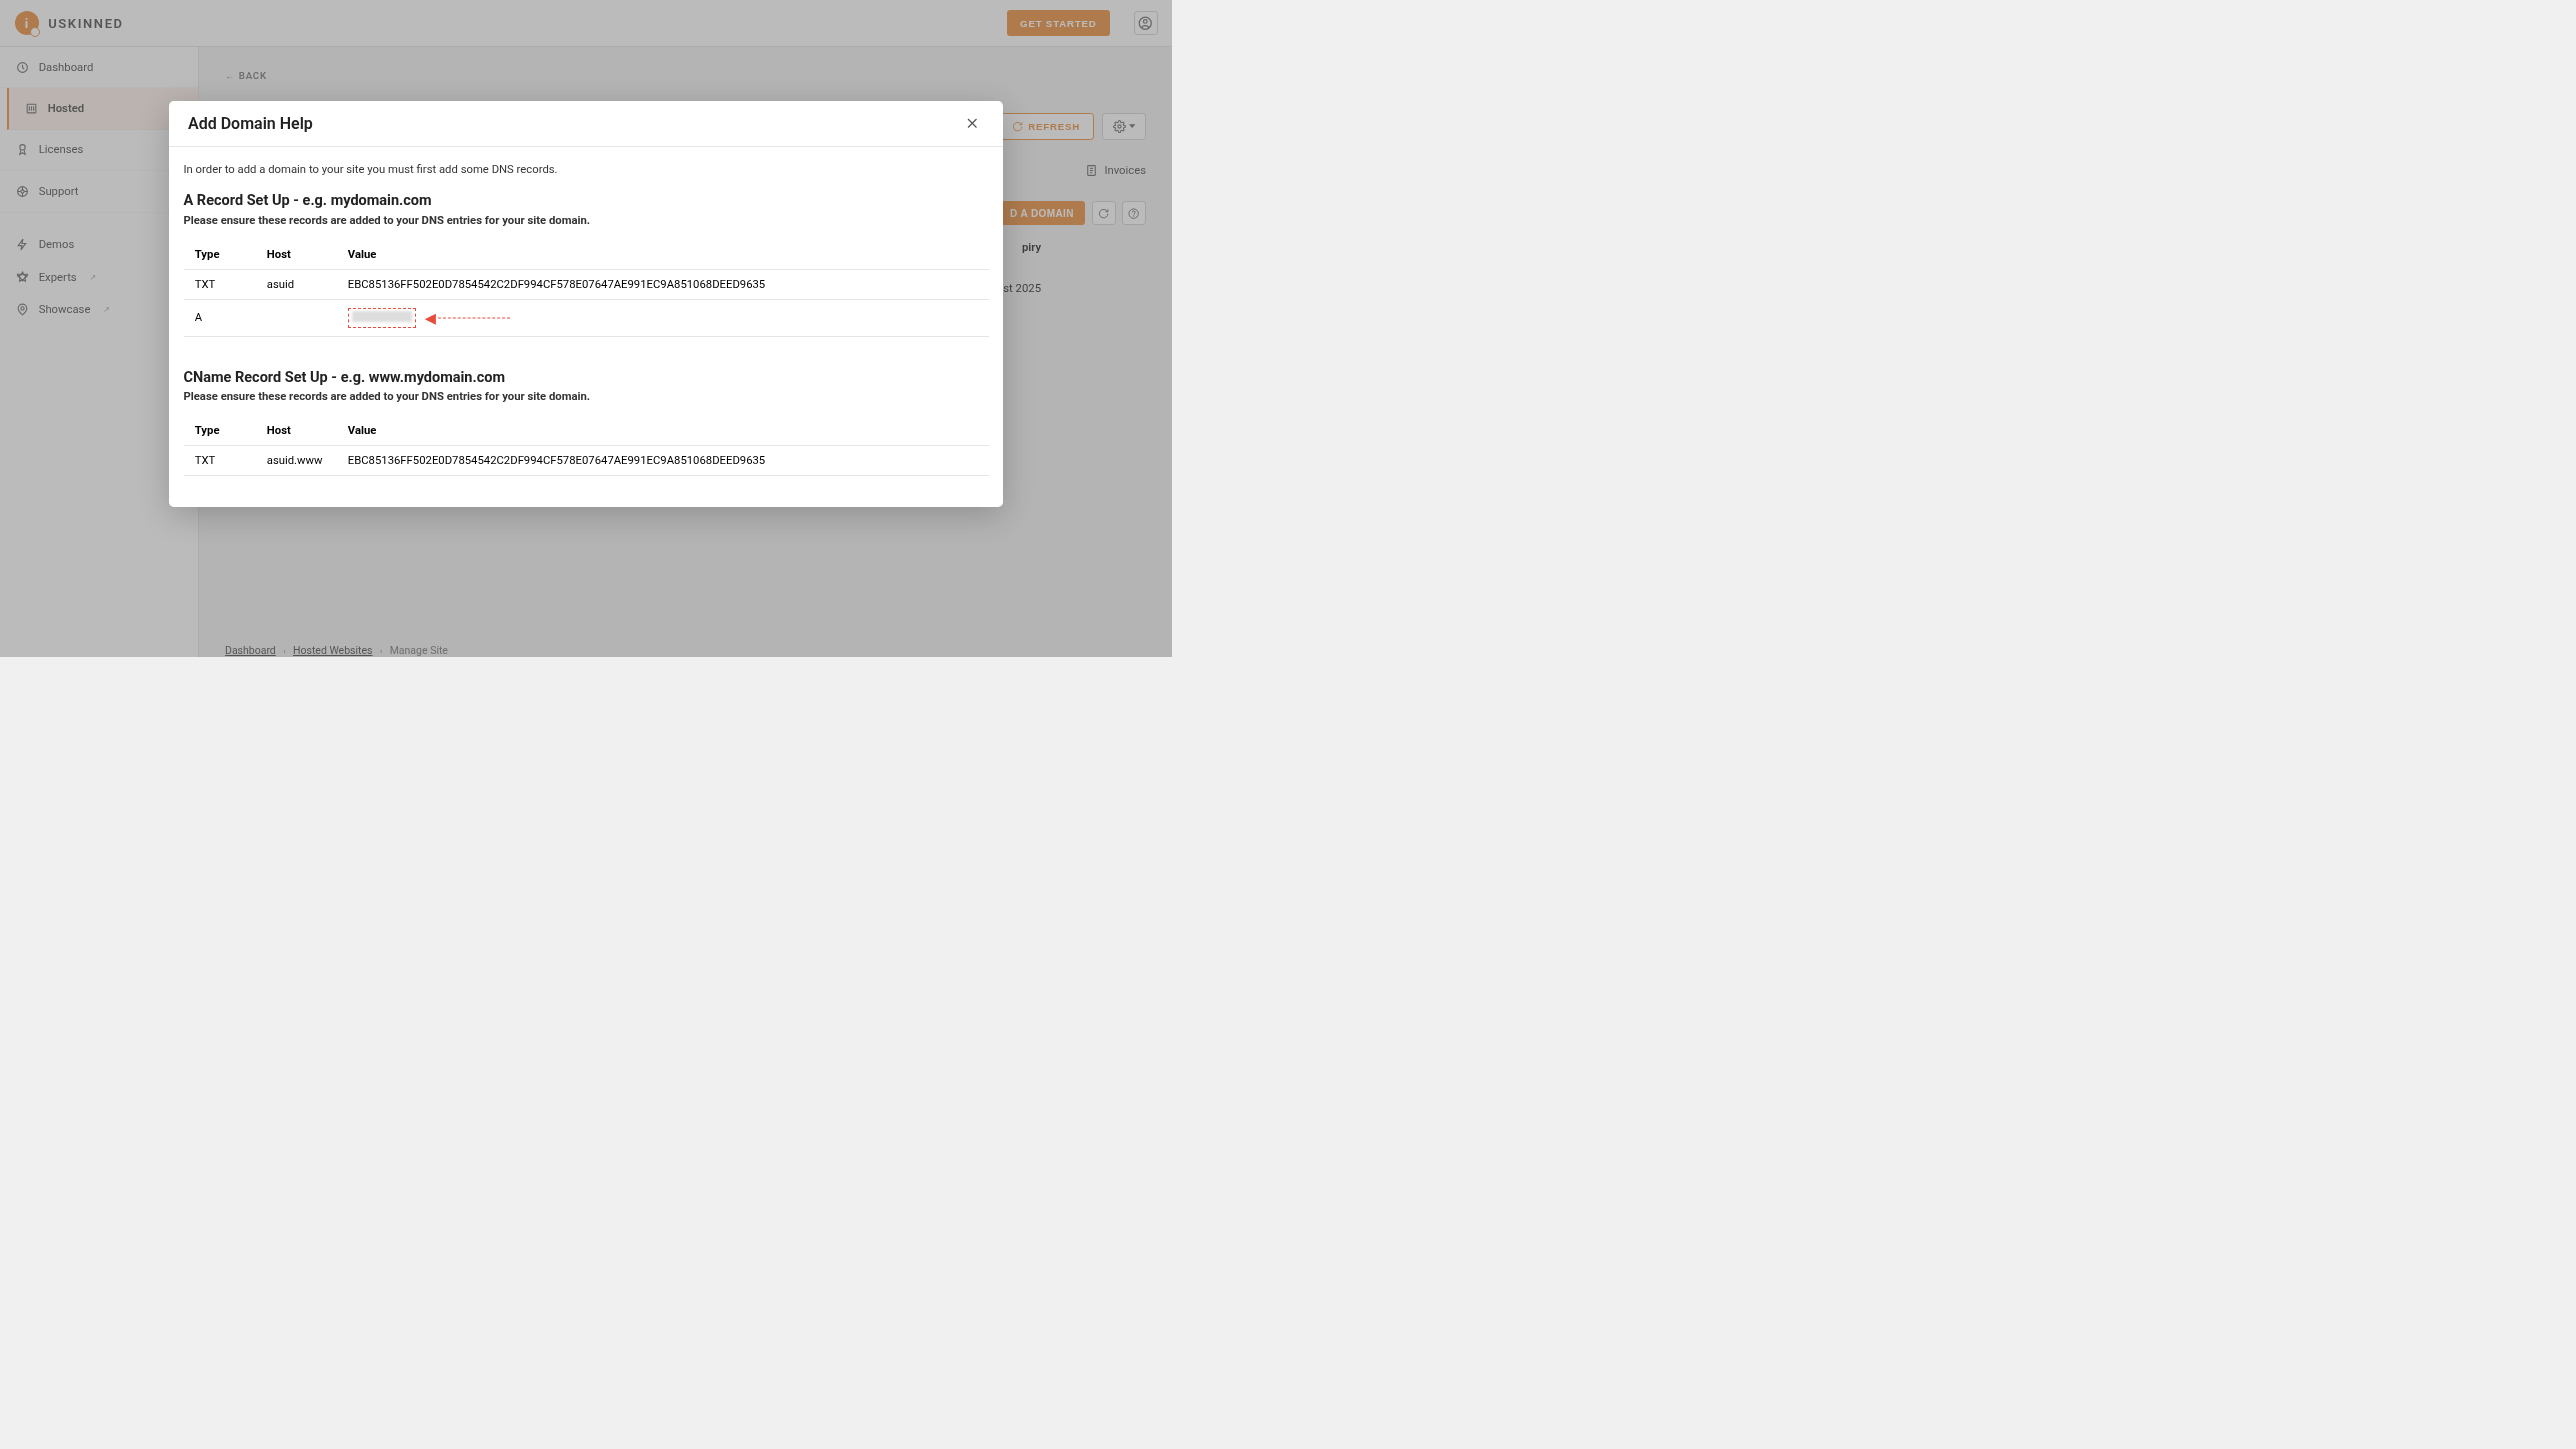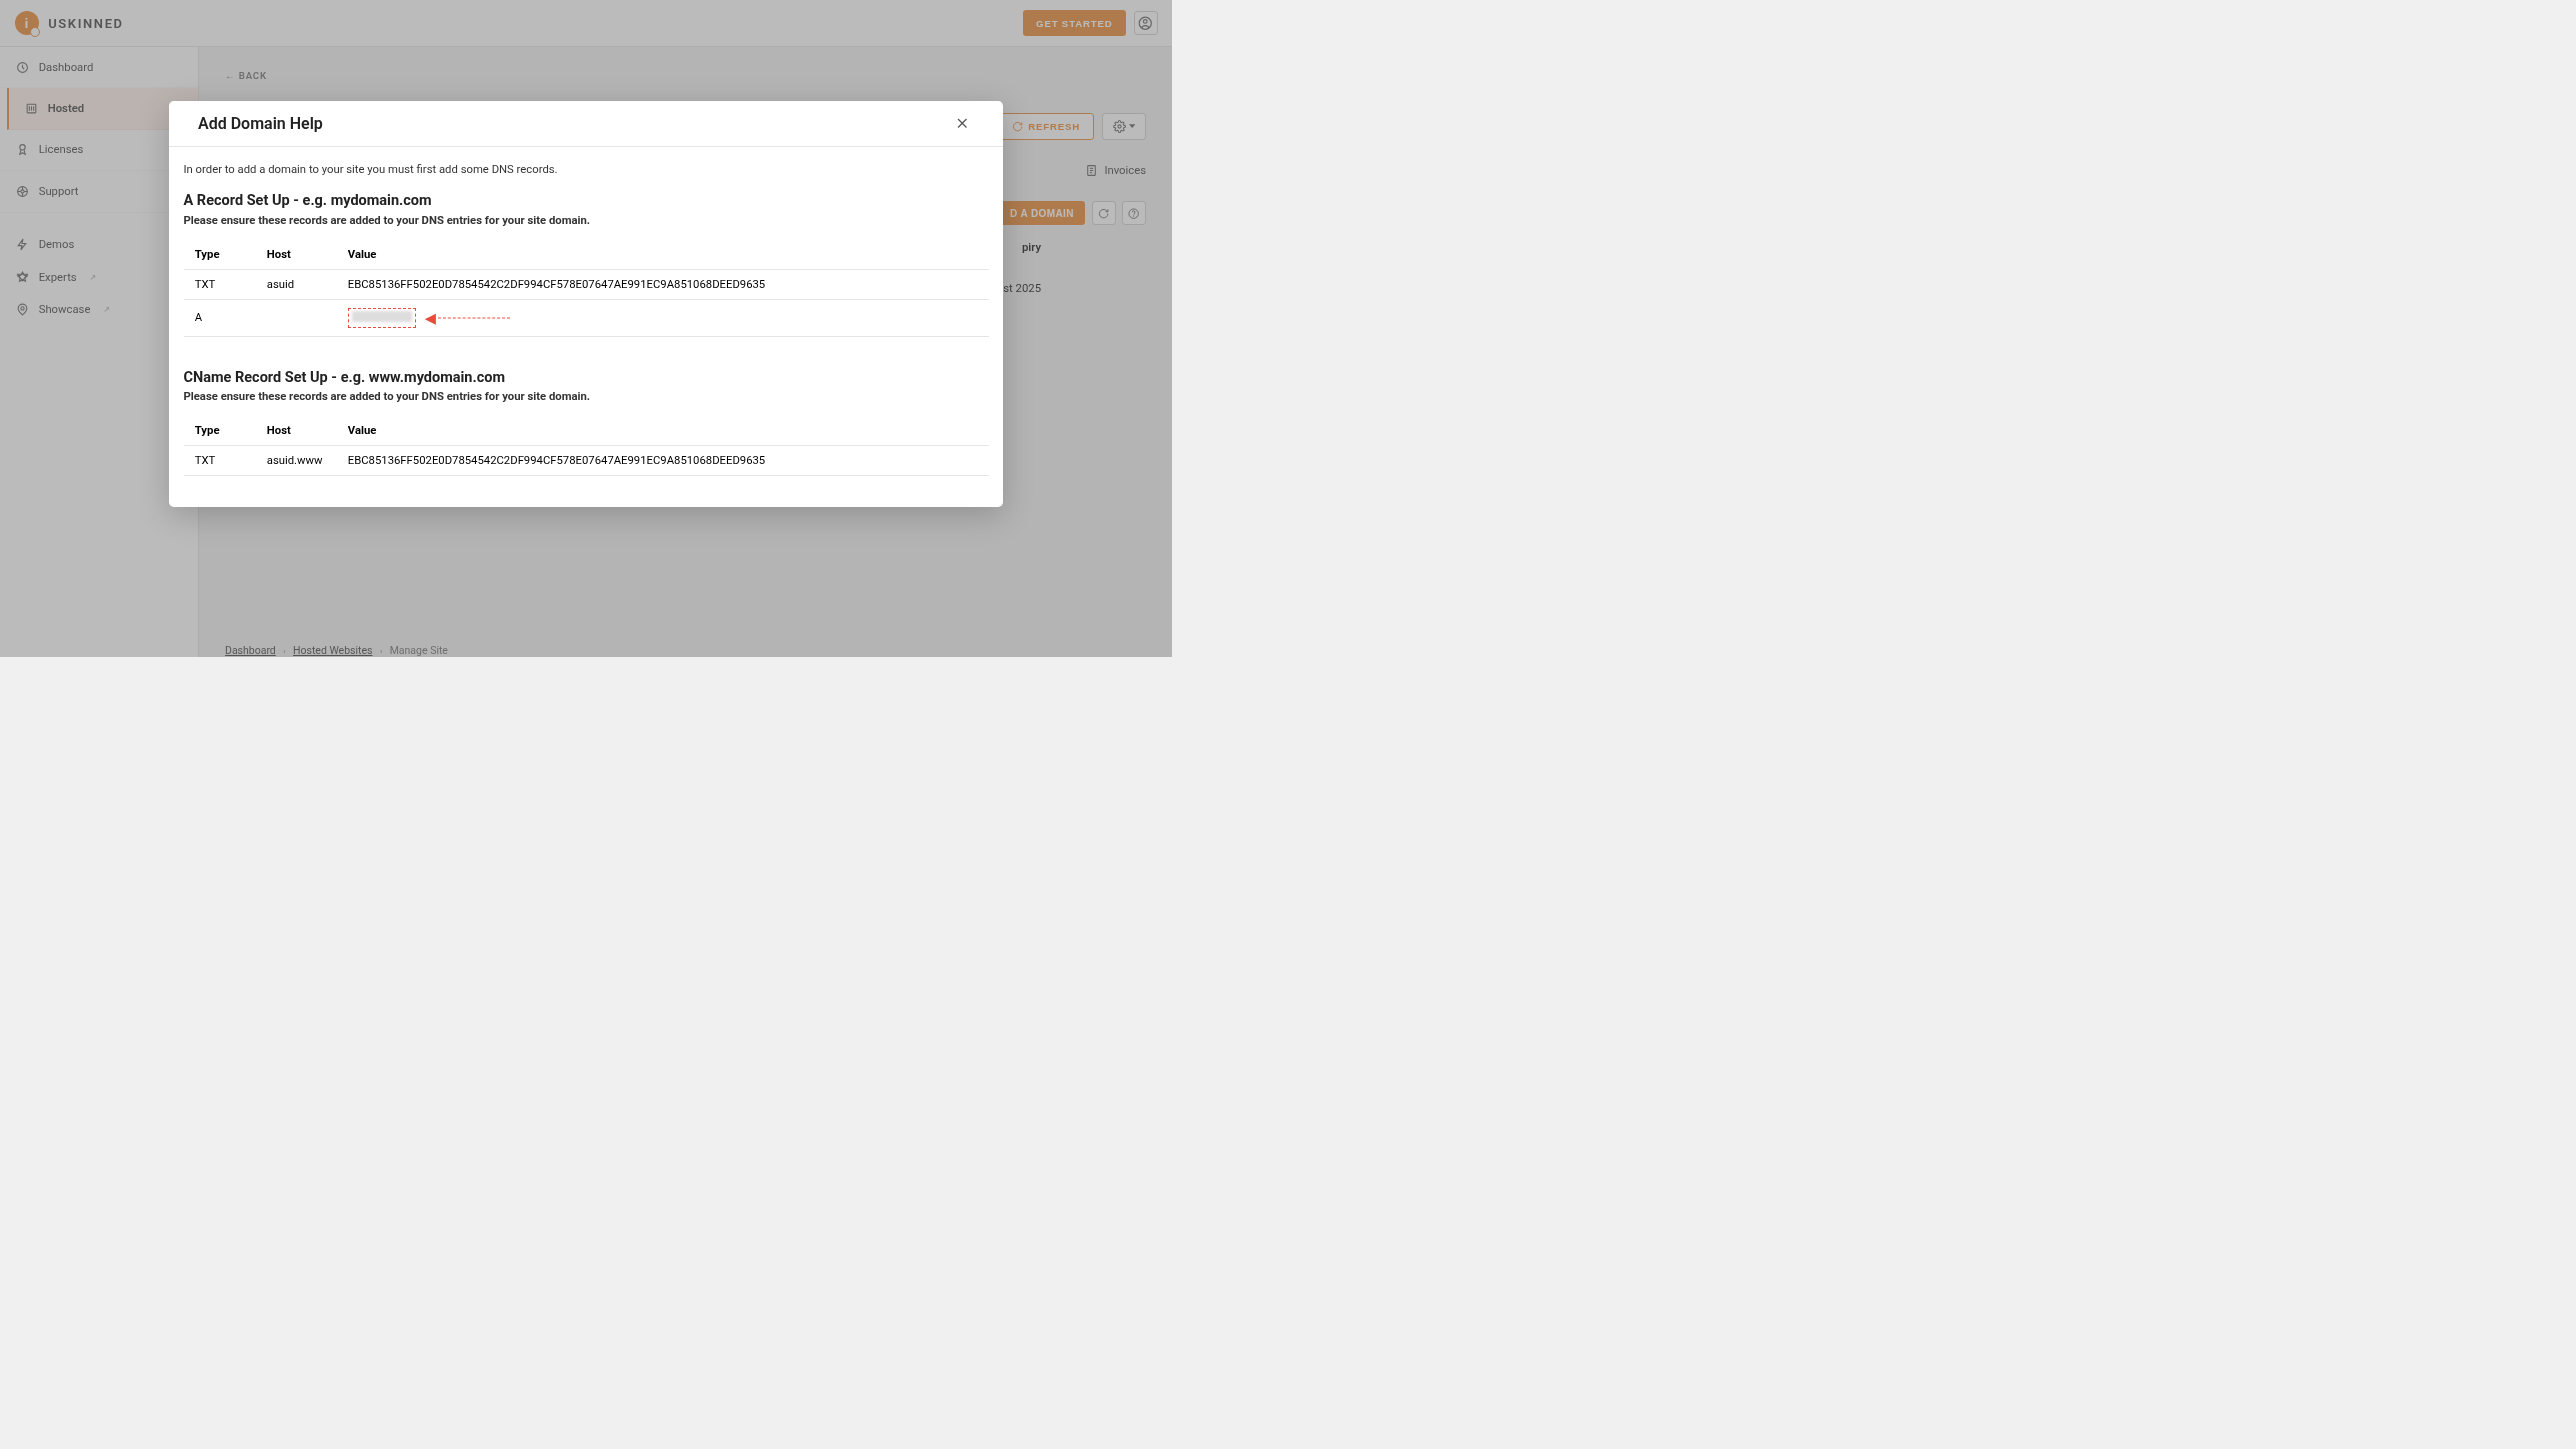--- a/index.html
+++ b/index.html
@@ -63,21 +63,21 @@
     .logo-text {
       font-size: 13px;
       font-weight: 600;
       letter-spacing: 1.6px;
       color: #333;
     }
 
     .header-actions {
       display: flex;
       align-items: center;
-      gap: 8px;
+      gap: 24px;
     }
 
     .btn-get-started {
       background: #e67e22;
       color: #fff;
       border: none;
       padding: 7.2px 13px;
       font-size: 9.7px;
       font-weight: 700;
       letter-spacing: 0.8px;
@@ -297,21 +297,21 @@
       width: 834px;
       background: #fff;
       border-radius: 4.8px;
       box-shadow: 0 8px 32px rgba(0,0,0,0.2);
     }
 
     .modal-header {
       display: flex;
       justify-content: space-between;
       align-items: center;
-      padding: 13px 29px;
+      padding: 13px 19px;
       border-bottom: 0.8px solid #e5e5e5;
     }
 
     .modal-title {
       font-size: 16px;
       font-weight: 600;
       color: #222;
     }
 
     .modal-close {

